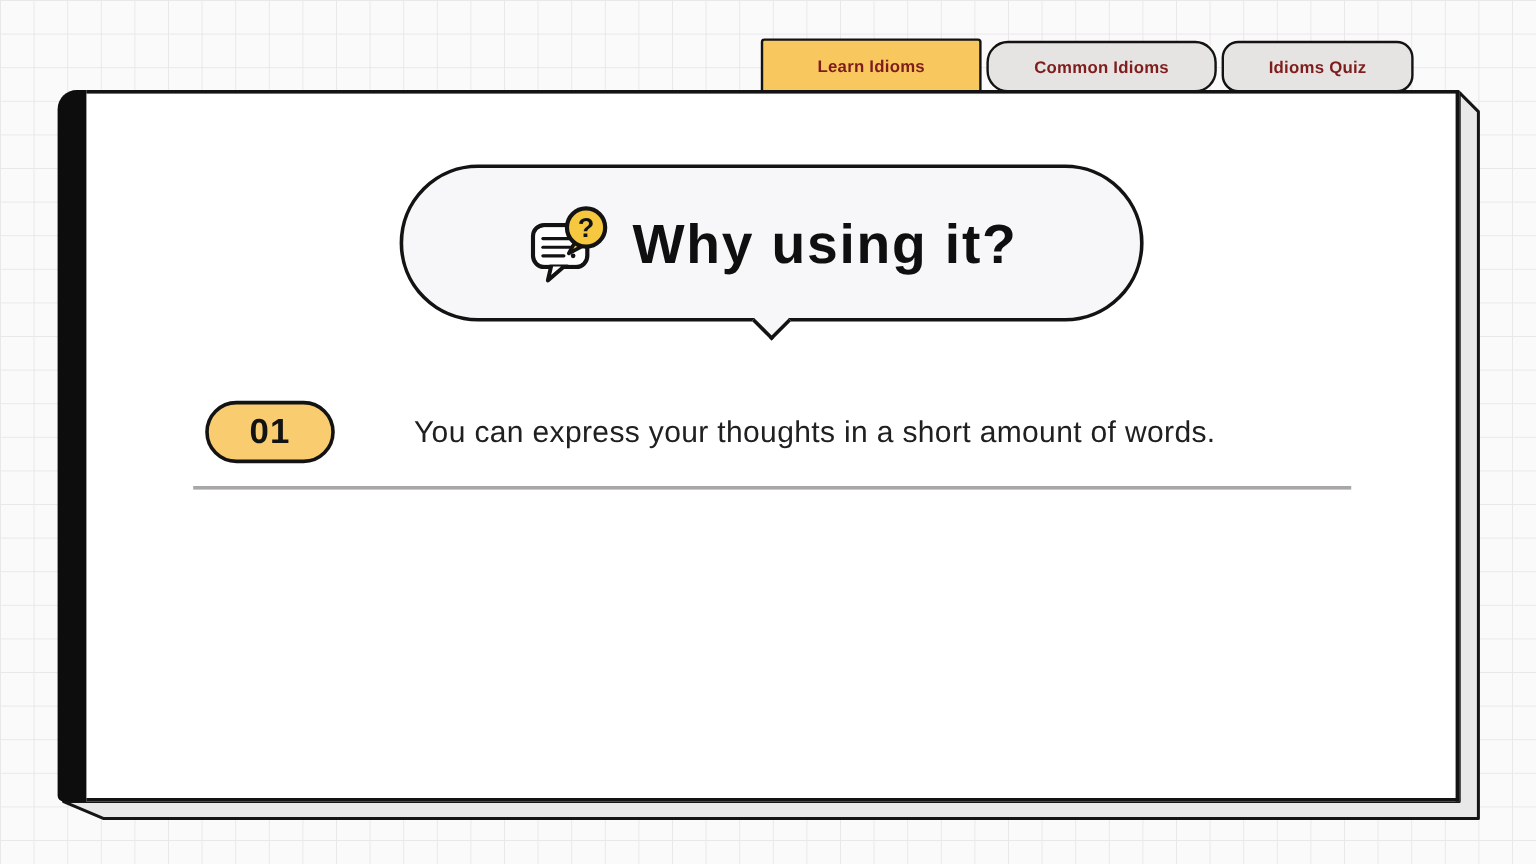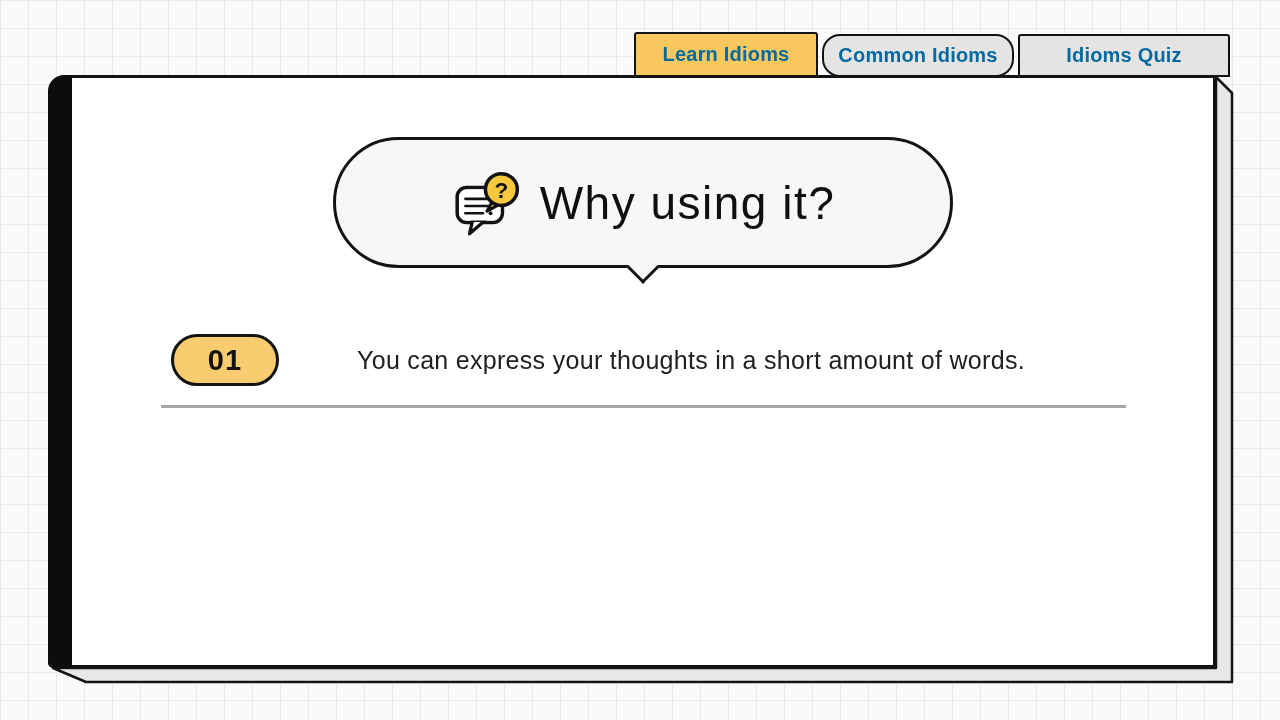--- a/index.html
+++ b/index.html
@@ -24,57 +24,57 @@
 
   .page {
     position:absolute; left:72px; top:75px; width:1144px; height:593px;
     background:#ffffff; border:3px solid #131313; border-left:none;
   }
 
   
   .tab {
     position:absolute; display:flex; align-items:center; justify-content:center;
     border:2.5px solid #131313; border-radius:3px 3px 0 0;
-    font-weight:bold; font-size:20px; color:#0369a1; letter-spacing:0.2px;
+    font-weight:bold; font-size:14px; color:#7f1d1d; letter-spacing:0.2px;
     cursor:pointer; font-family:inherit;
   }
   .tab-active  { left:634px;  top:32px; width:184px; height:45px; background:var(--accent-yellow,#F8C75E); }
   .tab-common  { left:822px;  top:34px; width:192px; height:43px; background:var(--inactive-tab,#E5E4E2);border-radius:18px; }
-  .tab-quiz    { left:1018px; top:34px; width:212px; height:43px; background:var(--inactive-tab,#E5E4E2); }
+  .tab-quiz    { left:1018px; top:34px; width:160px; height:43px; background:var(--inactive-tab,#E5E4E2);border-radius:14px; }
 
   
   .bubble {
     position:absolute; left:50%; top:59px; transform:translateX(-50%);
     width:620px; height:131px;
     background:var(--bubble-bg,#F7F7FA); border:3px solid #131313; border-radius:66px;
     display:flex; align-items:center; justify-content:center; gap:16px;
   }
   .bubble-tail {
     position:absolute; left:50%; bottom:-14px; width:23px; height:23px;
     background:var(--bubble-bg,#F7F7FA);
     border-right:3px solid #131313; border-bottom:3px solid #131313;
     transform:translateX(-50%) rotate(45deg);
   }
   .title {
-    font-size:46px; font-weight:normal; letter-spacing:1.5px; color:#0f0f10; white-space:nowrap;
+    font-size:46px; font-weight:bold; letter-spacing:1.5px; color:#0f0f10; white-space:nowrap;
   }
   .title-icon { width:74px; height:74px; flex:0 0 auto; position:relative; top:2px; }
 
   
   .list { position:absolute; left:89px; top:256px; width:965px; }
   .item-row { display:flex; align-items:center; height:52px; margin-bottom:19px; padding-left:10px;gap:44px; }
   .badge {
     width:108px; height:52px; flex:0 0 auto;
     border:3px solid #131313; border-radius:26px;
     background:var(--badge-yellow,#F9CD6F);
     display:flex; align-items:center; justify-content:center;
     font-size:29px; font-weight:bold; letter-spacing:1px; color:#131313;
   }
   .reason-text {
-    margin-left:34px; font-size:25px; color:#202022; letter-spacing:0.3px; white-space:nowrap;
+    margin-left:22px; font-size:25px; color:#202022; letter-spacing:0.3px; white-space:nowrap;
   }
   .divider { height:3px; background:var(--divider-gray,#A9A6A6); margin-bottom:23px; }
 </style>
 </head>
 <body>
 
 <div class="stage">
 
   <svg class="depth" viewBox="0 0 1280 720">
     <path d="M53 668 L1216 668 L1216 77 L1232 93 L1232 682 L86 682 Z" fill="#E9E8E8" stroke="#141414" stroke-width="2.5" stroke-linejoin="round"></path>

